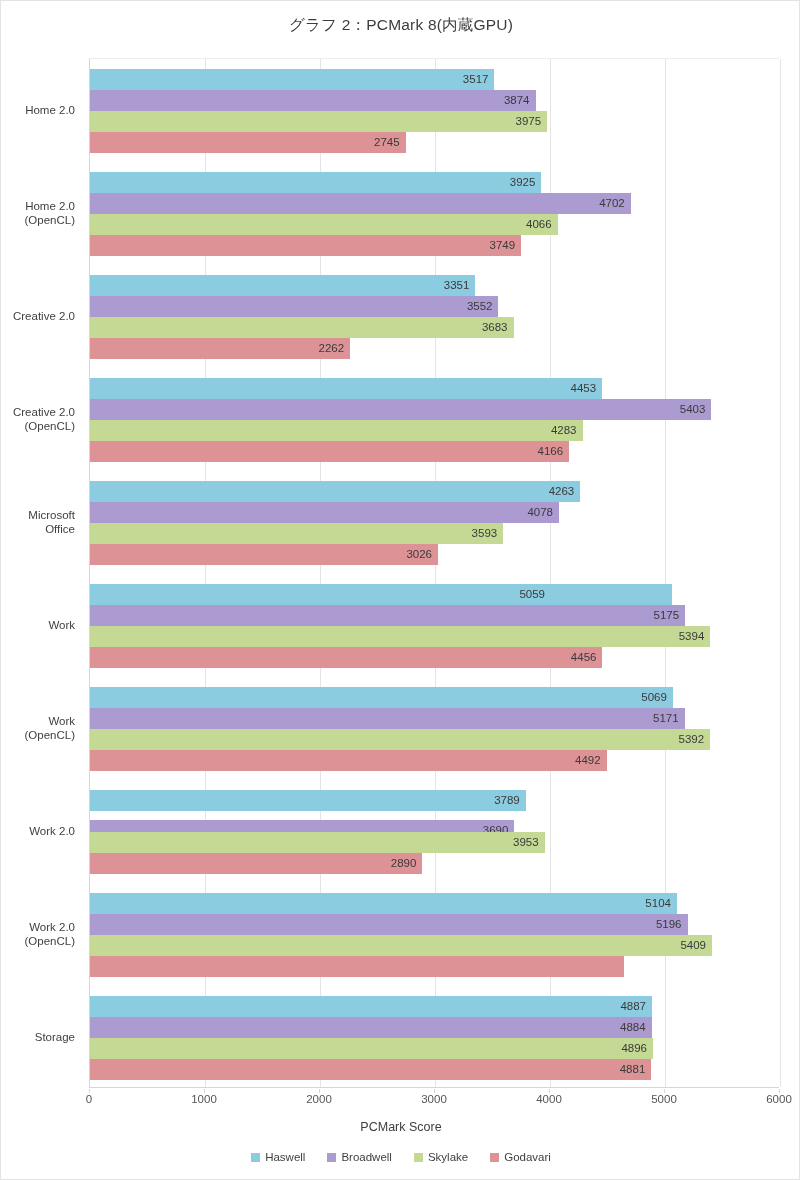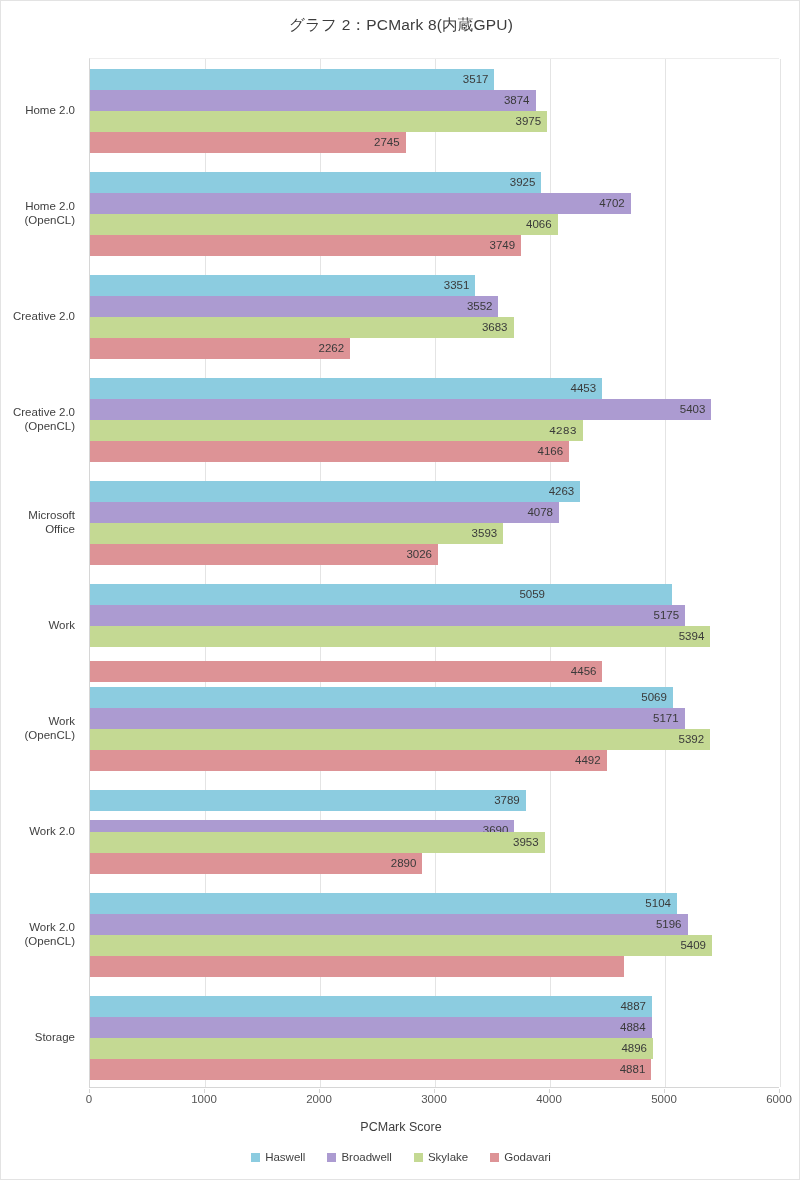--- a/index.html
+++ b/index.html
@@ -190,21 +190,21 @@
           <div class="bar-row" style="top: 9.5px; width: 100%;">
             <div class="bar" title="Haswell: 4453" style="width: 512.095px; background: rgb(140, 204, 224);"></div>
             <div class="bar-label" style="left: 0px; width: 512.095px;">4453</div>
           </div>
           <div class="bar-row" style="top: 30.5px; width: 100%;">
             <div class="bar" title="Broadwell: 5403" style="width: 621.345px; background: rgb(172, 155, 209);"></div>
             <div class="bar-label" style="left: 0px; width: 621.345px;">5403</div>
           </div>
           <div class="bar-row" style="top: 51.5px; width: 100%;">
             <div class="bar" title="Skylake: 4283" style="width: 492.545px; background: rgb(196, 217, 147);"></div>
-            <div class="bar-label" style="left: 0px; width: 492.545px; font-family: Liberation Mono, monospace;">4283</div>
+            <div class="bar-label" style="left: 0px; width: 492.545px;">4283</div>
           </div>
           <div class="bar-row" style="top: 72.5px; width: 100%;">
             <div class="bar" title="Godavari: 4166" style="width: 479.09px; background: rgb(221, 147, 150);"></div>
             <div class="bar-label" style="left: 0px; width: 479.09px;">4166</div>
           </div>
         </div>
         <div class="group" style="top: 412px; height: 103px;">
           <div class="bar-row" style="top: 9.5px; width: 100%;">
             <div class="bar" title="Haswell: 4263" style="width: 490.245px; background: rgb(140, 204, 224);"></div>
             <div class="bar-label" style="left: 0px; width: 490.245px;">4263</div>
@@ -228,21 +228,21 @@
             <div class="bar-label" style="left: 0px; width: 461px;">5059</div>
           </div>
           <div class="bar-row" style="top: 30.5px; width: 100%;">
             <div class="bar" title="Broadwell: 5175" style="width: 595.125px; background: rgb(172, 155, 209);"></div>
             <div class="bar-label" style="left: 0px; width: 595.125px;">5175</div>
           </div>
           <div class="bar-row" style="top: 51.5px; width: 100%;">
             <div class="bar" title="Skylake: 5394" style="width: 620.31px; background: rgb(196, 217, 147);"></div>
             <div class="bar-label" style="left: 0px; width: 620.31px;">5394</div>
           </div>
-          <div class="bar-row" style="top: 72.5px; width: 100%; margin-top: 14px;">
+          <div class="bar-row" style="top: 72.5px; width: 100%;">
             <div class="bar" title="Godavari: 4456" style="width: 512.44px; background: rgb(221, 147, 150);"></div>
             <div class="bar-label" style="left: 0px; width: 512.44px;">4456</div>
           </div>
         </div>
         <div class="group" style="top: 618px; height: 103px;">
           <div class="bar-row" style="top: 9.5px; width: 100%;">
             <div class="bar" title="Haswell: 5069" style="width: 582.935px; background: rgb(140, 204, 224);"></div>
             <div class="bar-label" style="left: 0px; width: 582.935px;">5069</div>
           </div>
           <div class="bar-row" style="top: 30.5px; width: 100%;">

